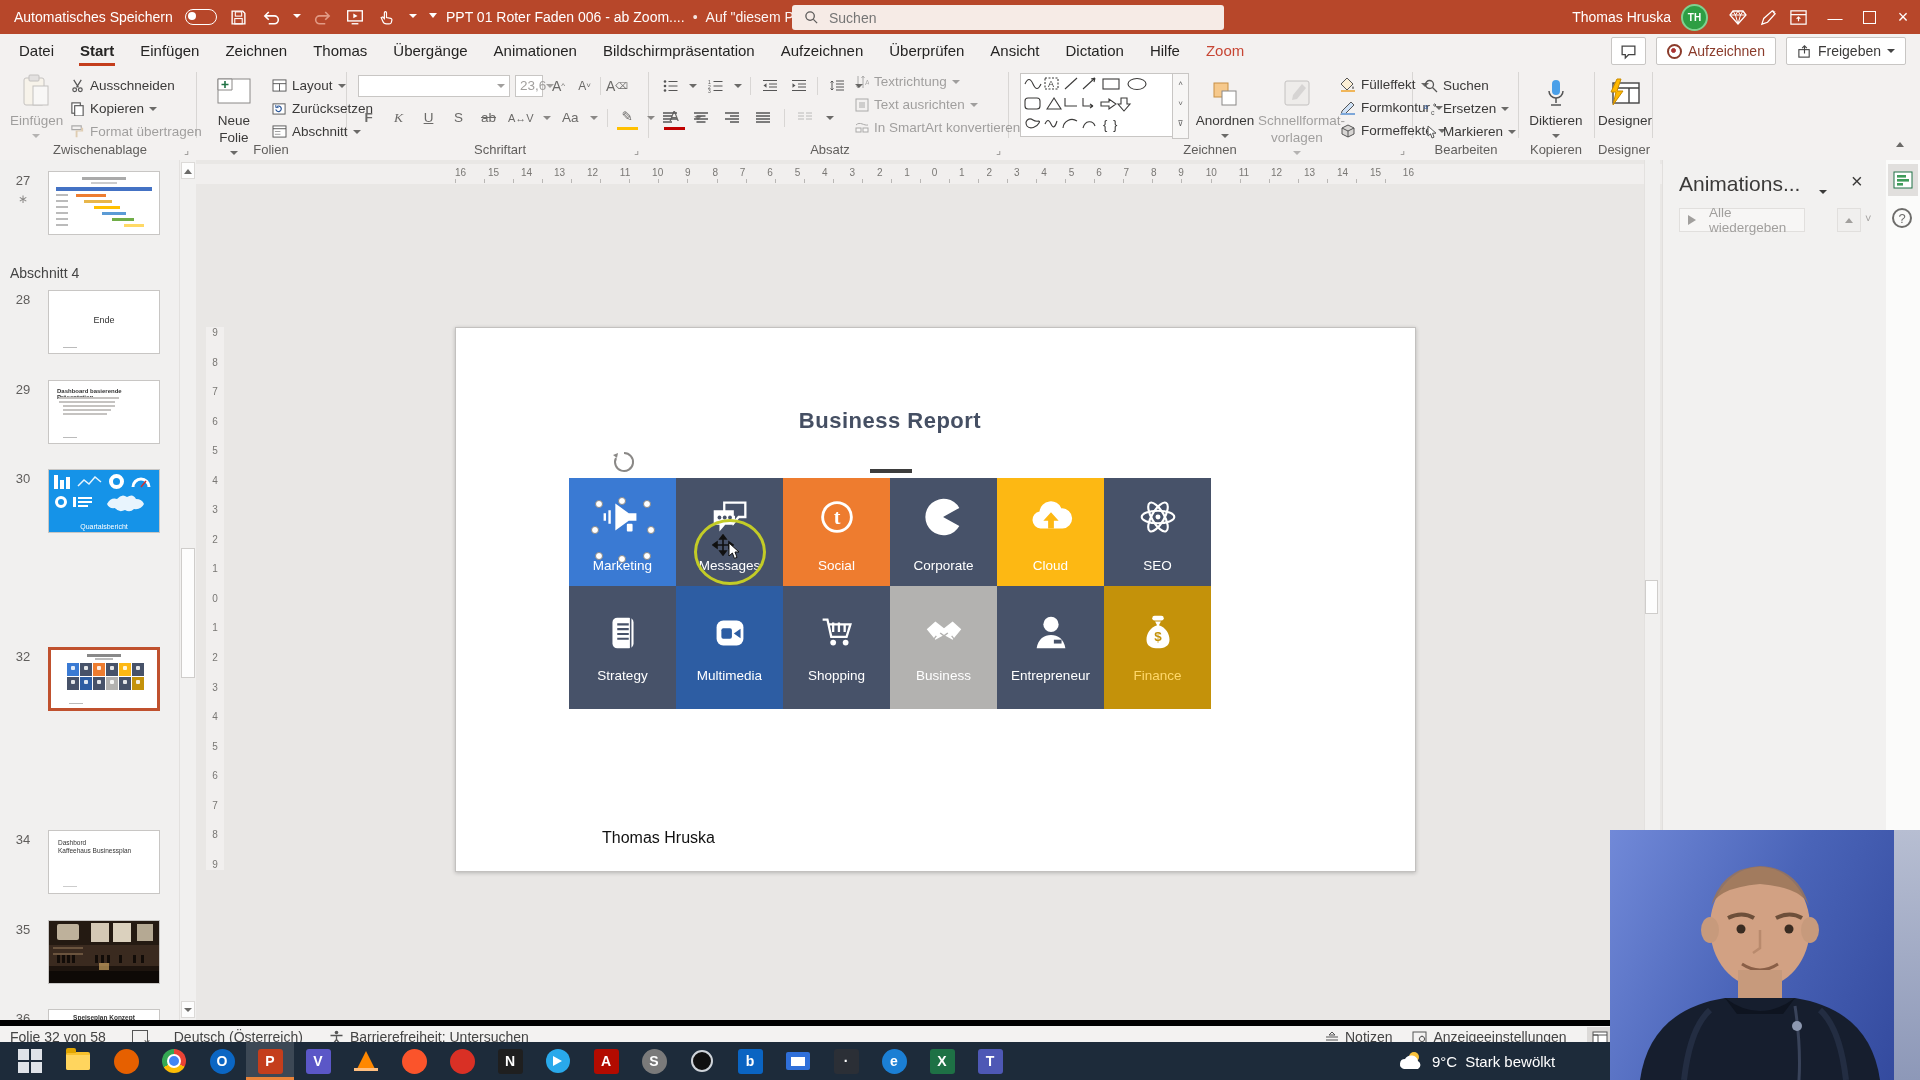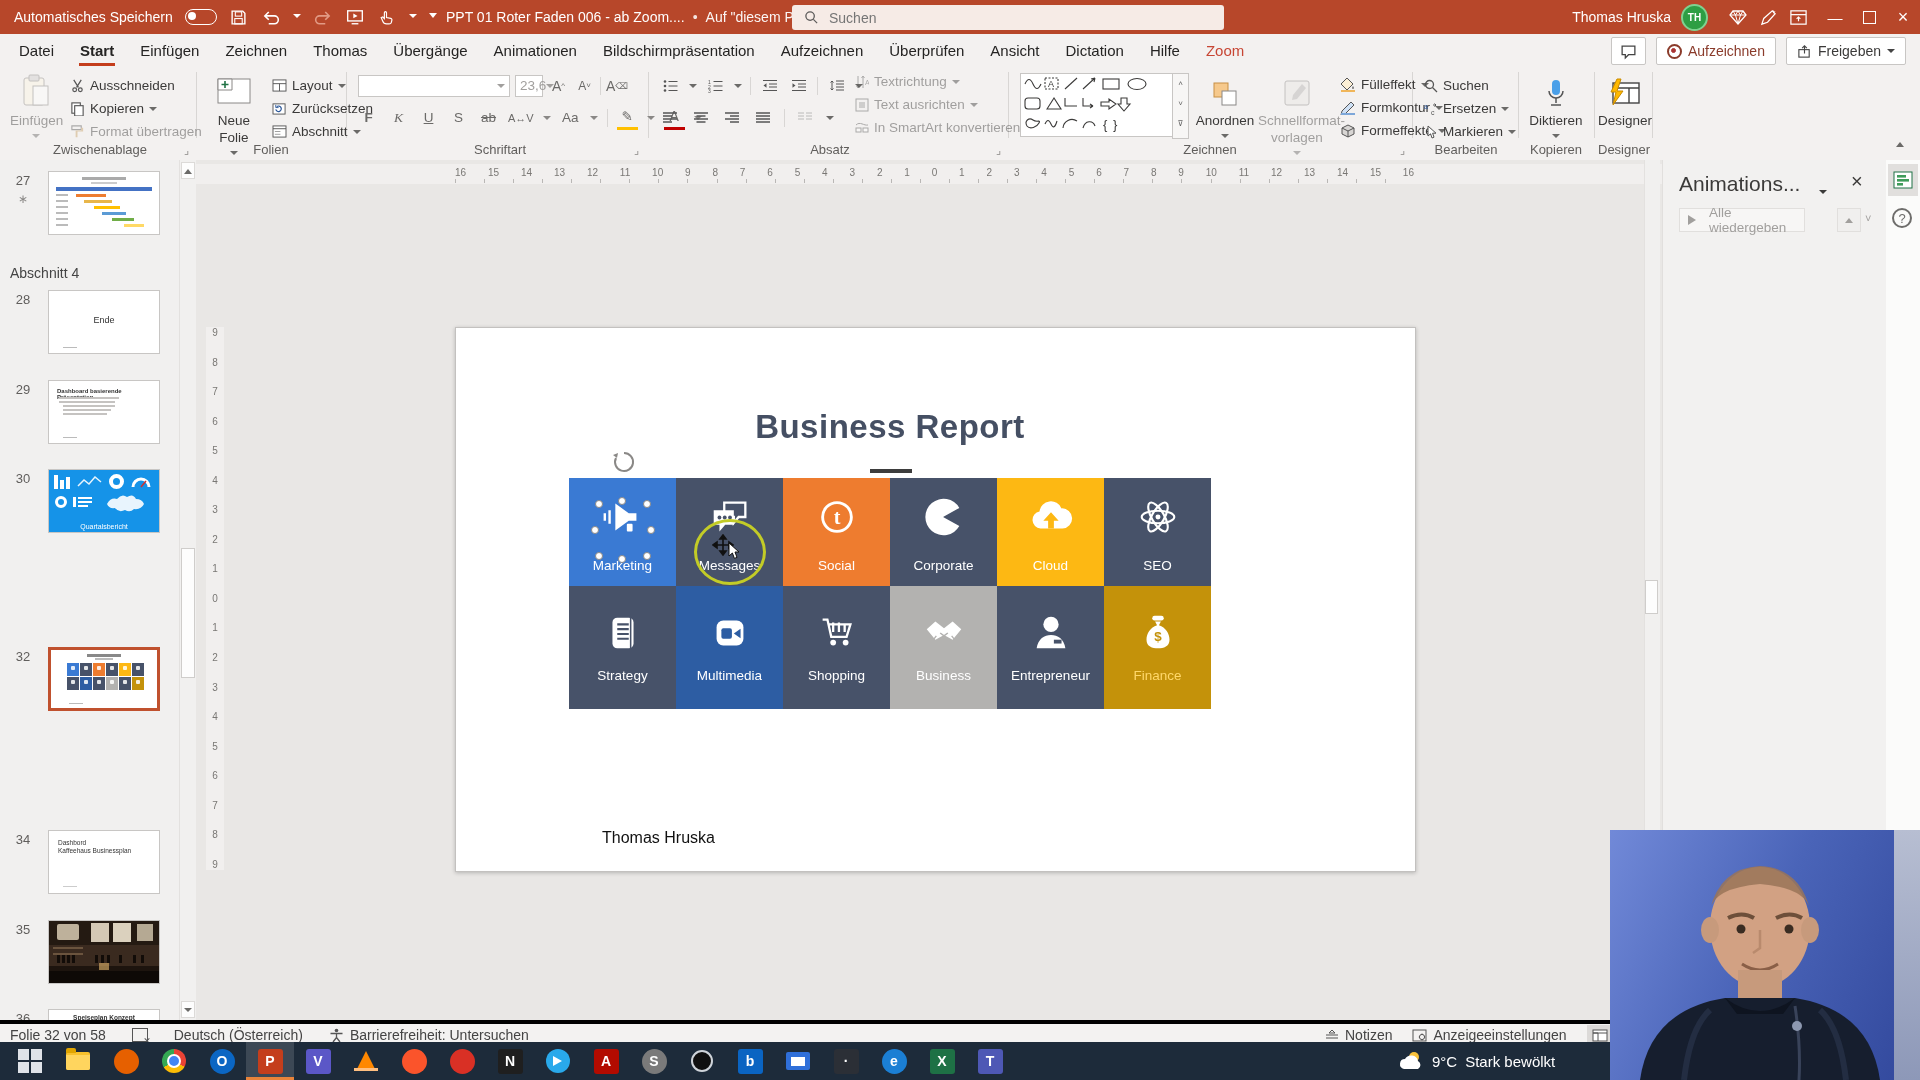--- a/index.html
+++ b/index.html
@@ -61,21 +61,21 @@
   .scr-arrow{position:absolute;left:1px;width:14px;height:17px;background:#fdfdfd;border:1px solid #dcdad8;box-sizing:border-box;display:flex;align-items:center;justify-content:center;color:#6b6a68}
   .scr-thumb{position:absolute;left:1px;width:14px;background:#fdfdfd;border:1px solid #cfcdcb;box-sizing:border-box}
   #editor{position:absolute;left:196px;top:160px;width:1466px;height:860px;background:#e9e7e5}
   #hruler{position:absolute;left:0;top:4px;width:1466px;height:20px;background:#f1efee}
   #hruler-nums{position:absolute;left:259px;top:3px;width:959px;height:14px;display:flex;justify-content:space-between;font-size:10px;color:#797774}
   #hruler-ticks{position:absolute;left:259px;bottom:1px;width:959px;height:4px;
     background:repeating-linear-gradient(90deg,#b9b7b5 0 1px,transparent 1px 29.06px)}
   #vruler{position:absolute;left:10px;top:167px;width:18px;height:543px;background:#f1efee}
   #vruler-nums{position:absolute;left:0;top:0;width:18px;height:543px;display:flex;flex-direction:column;justify-content:space-between;align-items:center;font-size:10px;color:#797774}
   #slide{position:absolute;left:259px;top:167px;width:959px;height:543px;background:#fff;border:1px solid #c3c1bf;box-shadow:0 1px 4px rgba(0,0,0,.22)}
-  #slide-title{position:absolute;left:113px;top:80px;width:642px;text-align:center;font-size:33px;font-weight:bold;color:#454f63;letter-spacing:.5px}
+  #slide-title{position:absolute;left:113px;top:80px;width:642px;text-align:center;font-size:22px;font-weight:bold;color:#454f63;letter-spacing:.5px}
   #slide-subtitle{position:absolute;left:113px;top:117px;width:642px;text-align:center;font-size:16px;color:#5a6472}
   #subtitle-bar{position:absolute;left:414px;top:141px;width:42px;height:4px;background:#3d3d3d}
   #tilegrid{position:absolute;left:113px;top:150px;width:642px;height:231px}
   .tile{position:absolute;width:107px;box-sizing:border-box}
   .trow1 .tile{top:0;height:108px}
   .trow2 .tile{top:108px;height:123px}
   .ticon{position:absolute;left:50%;transform:translateX(-50%)}
   .trow1 .ticon{top:16px}
   .trow2 .ticon{top:24px}
   .tlabel{position:absolute;left:0;width:107px;text-align:center;font-size:13.5px;color:#fff}
@@ -93,21 +93,21 @@
   #pane-close{position:absolute;left:188px;top:10px;font-size:20px;color:#3b3a39}
   #play-all{position:absolute;left:16px;top:48px;width:126px;height:24px;background:#f7f6f5;border:1px solid #e1dfdd;display:flex;align-items:center;gap:8px;padding-left:8px;box-sizing:border-box;font-size:13.5px;color:#a19f9d}
   .tri-r{width:0;height:0;border:5px solid transparent;border-left:8px solid #a19f9d}
   #pane-up{position:absolute;left:174px;top:48px;width:24px;height:24px;background:#f0efee;border:1px solid #e1dfdd;box-sizing:border-box;display:flex;align-items:center;justify-content:center}
   #pane-dn{position:absolute;left:202px;top:52px;color:#a19f9d;font-size:11px}
   #rightstrip{position:absolute;left:1886px;top:160px;width:34px;height:860px;background:#fbfbfa}
   #strip-btn{position:absolute;left:2px;top:4px;width:30px;height:32px;background:#e1dfdd;display:flex;align-items:center;justify-content:center}
   #strip-help{position:absolute;left:6px;top:48px;width:20px;height:20px;border:2px solid #6e6d6b;border-radius:50%;box-sizing:border-box;
               display:flex;align-items:center;justify-content:center;font-size:13px;color:#6e6d6b}
   
-  #statusbar{position:absolute;left:0;top:1020px;width:1920px;height:22px;background:#f3f2f1;border-top:4px solid #000000;
+  #statusbar{position:absolute;left:0;top:1020px;width:1920px;height:22px;background:#f3f2f1;border-top:6px solid #000000;
              display:flex;align-items:center;font-size:14px;color:#444}
   #statusbar .litem{display:flex;align-items:center;gap:6px;margin-right:26px}
   #sb-left{display:flex;align-items:center;padding-left:10px}
   #sb-right{position:absolute;left:1325px;display:flex;align-items:center;gap:20px}
   .sb-ic{width:16px;height:14px;border:1.5px solid #555;box-sizing:border-box;position:relative}
   .viewbox{width:26px;height:20px;background:#dcdad8;display:flex;align-items:center;justify-content:center}
   
   #taskbar{position:absolute;left:0;top:1042px;width:1920px;height:38px;background:#1d2b3a}
   .tslot{position:absolute;top:0;width:48px;height:38px;display:flex;align-items:center;justify-content:center}
   .tslot.active{background:rgba(255,255,255,.14);box-shadow:inset 0 -3px 0 #e8833a}

